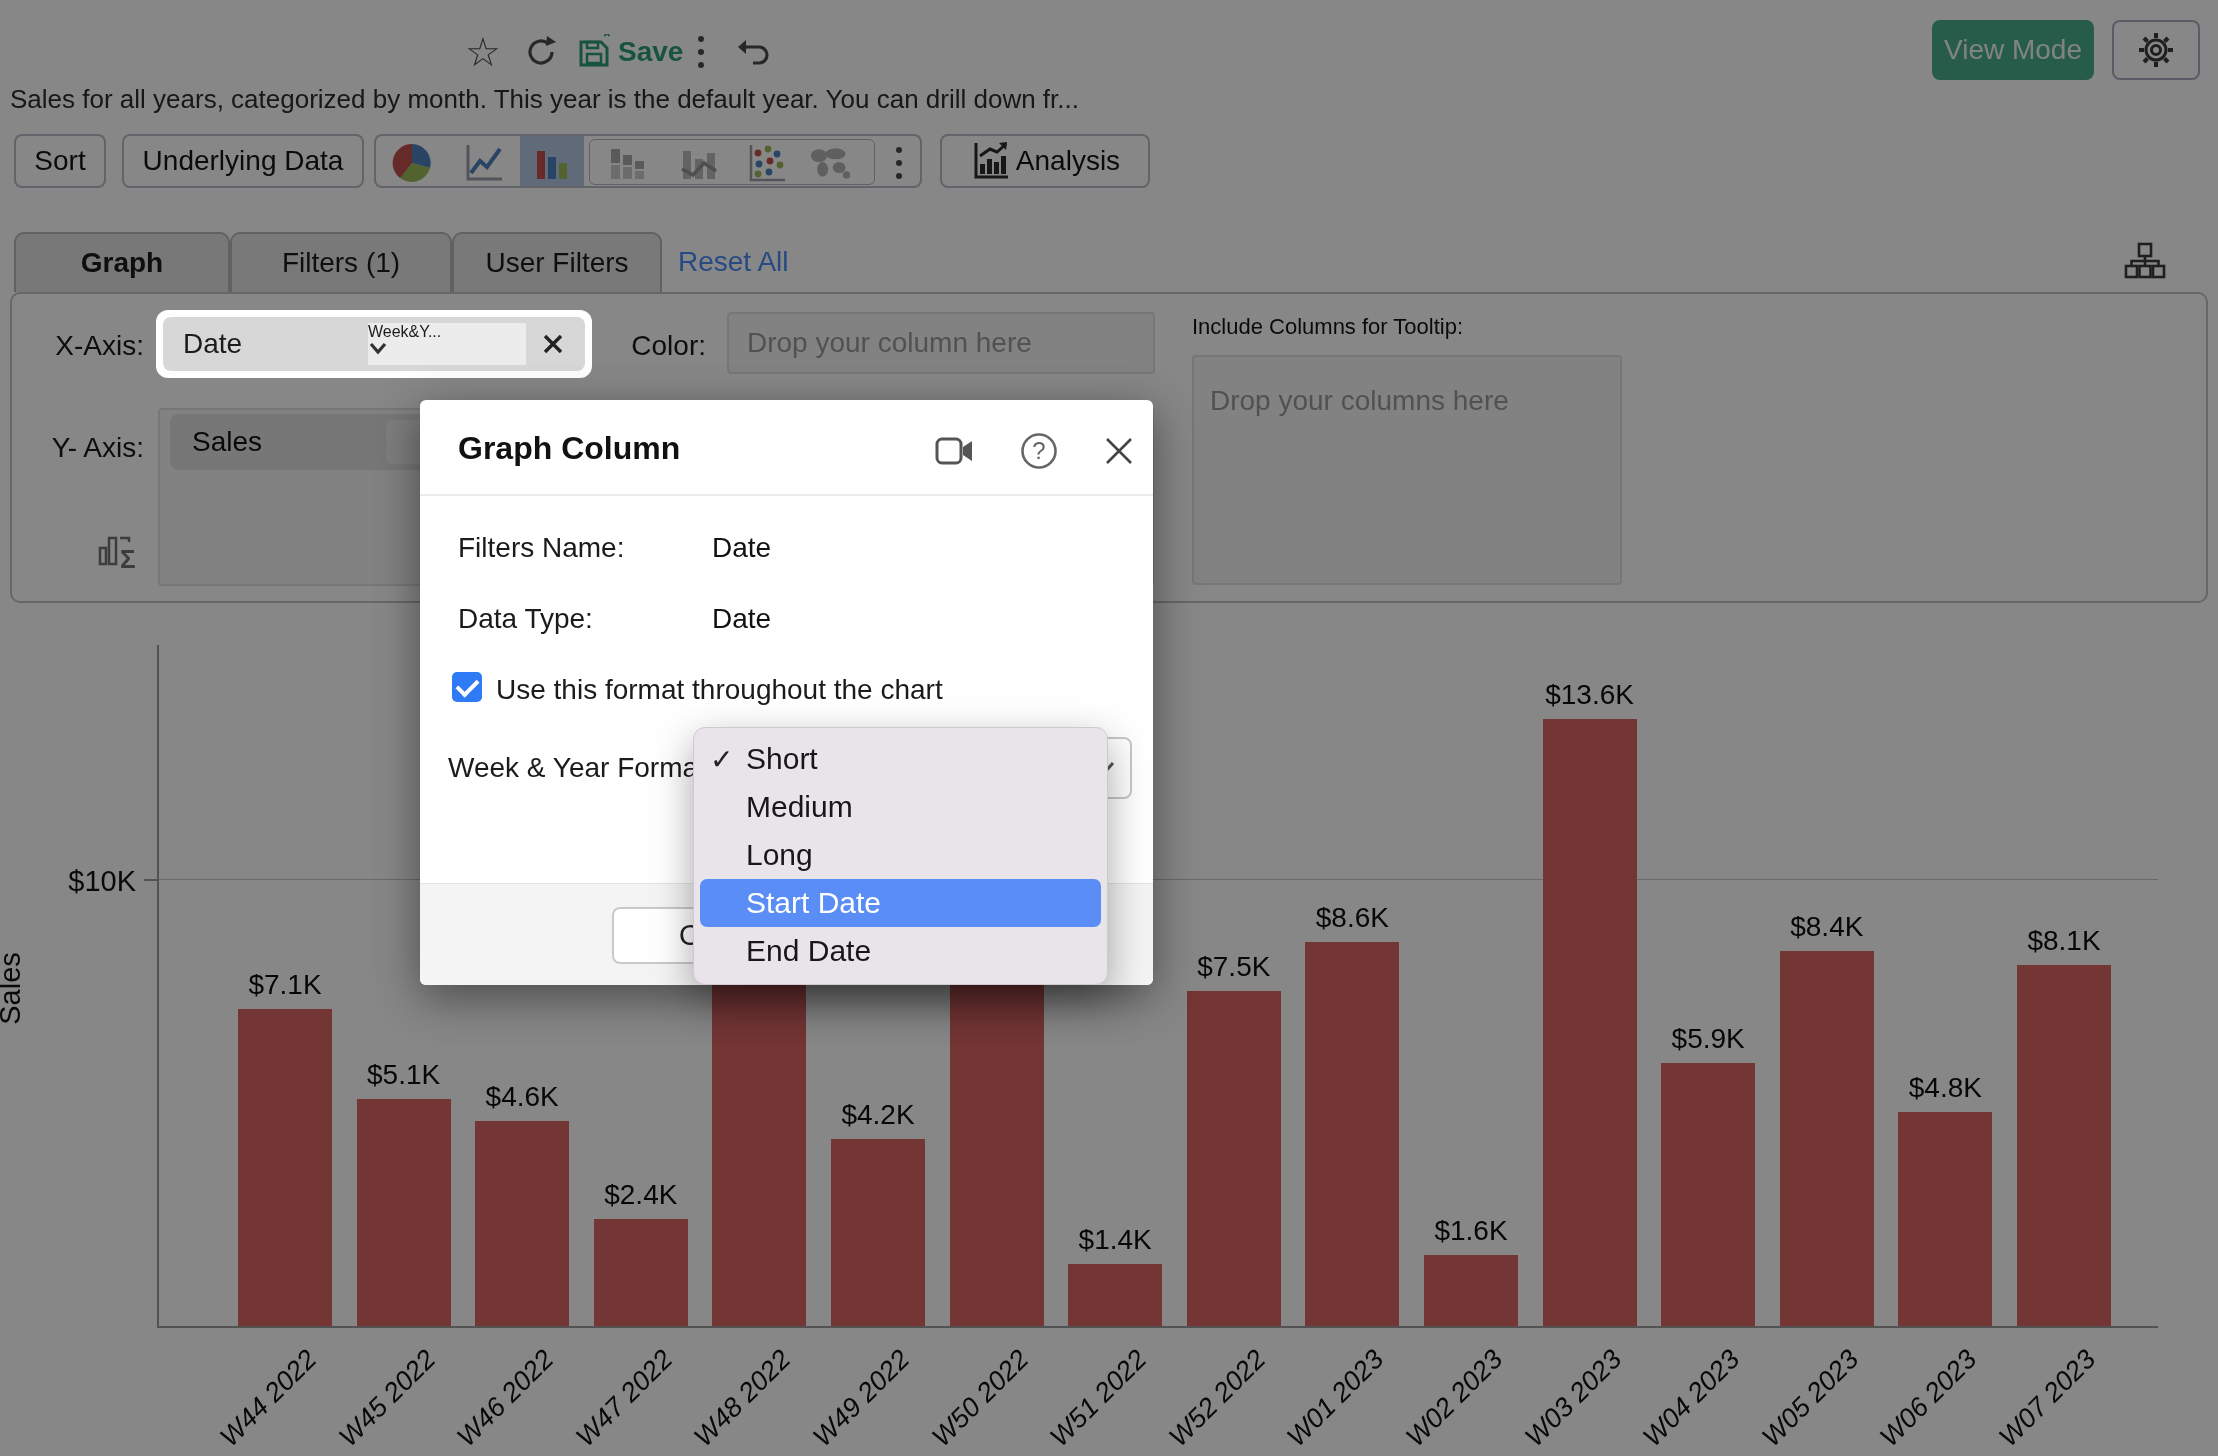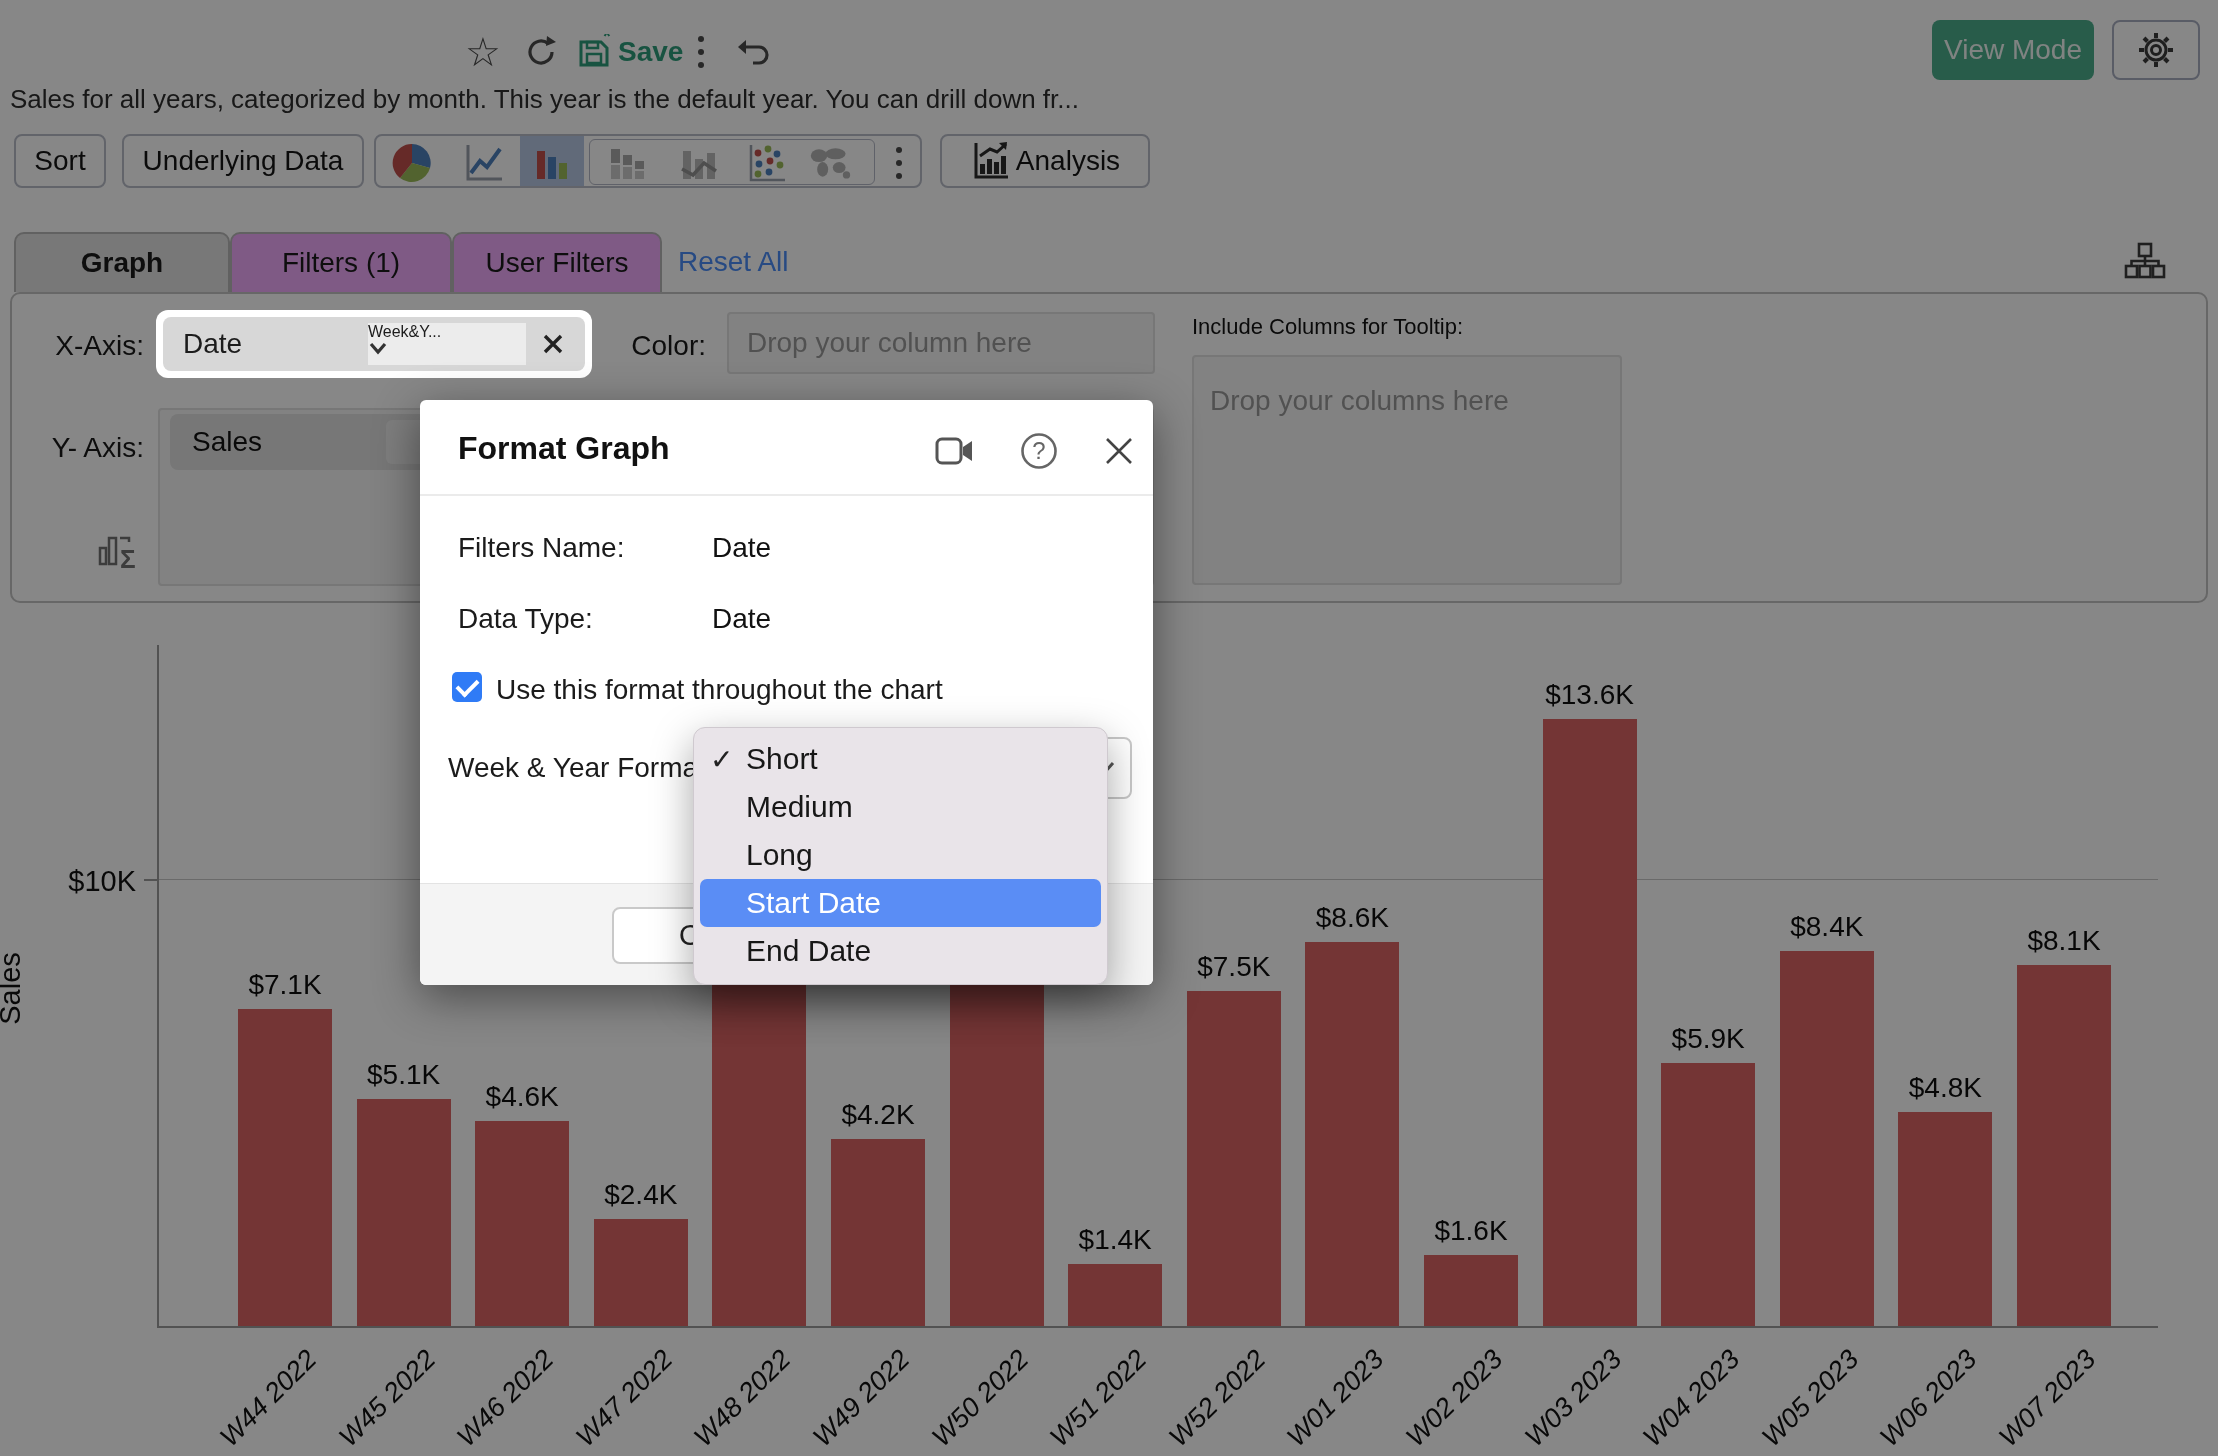--- a/index.html
+++ b/index.html
@@ -19,21 +19,21 @@
   .tbtn{top:134px;height:54px;background:#fff;border:2px solid #b9bdc9;border-radius:8px;
     font-size:28px;color:#161616;display:flex;align-items:center;justify-content:center;cursor:pointer;}
   .icon-group{left:374px;top:134px;width:548px;height:54px;background:#fff;
     border:2px solid #b9bdc9;border-radius:8px;}
   .cticon{position:absolute;top:5px;width:44px;height:44px;display:flex;align-items:center;justify-content:center;cursor:pointer;}
   .ct-selected-bg{position:absolute;left:144px;top:0;width:64px;height:50px;background:#b7c9e4;}
   .ct-subbox{position:absolute;left:213px;top:3px;width:284px;height:44px;border:1px solid #b4b8c6;border-radius:6px;}
   .kebab{display:flex;flex-direction:column;gap:7px;align-items:center;}
   .kebab i{width:6px;height:6px;border-radius:50%;background:#4a4a4a;display:block;}
   
-  .tab{top:232px;height:60px;background:#f0abfc;border:2px solid #b7b7b7;border-bottom:none;
+  .tab{top:232px;height:60px;background:#e5e5e5;border:2px solid #b7b7b7;border-bottom:none;
     border-radius:10px 10px 0 0;font-size:28px;display:flex;align-items:center;justify-content:center;cursor:pointer;}
   .tab.active{background:#e2e2e2;font-weight:700;}
   .link{color:#4a8cf7;font-size:28px;cursor:pointer;}
   
   .panel{left:10px;top:292px;width:2198px;height:311px;border:2px solid #c2c2c2;border-radius:10px;background:#fff;}
   .cfg-label{font-size:28px;color:#1a1a1a;text-align:right;width:116px;}
   .dropzone{background:#f6f6f6;border:2px solid #e0e0e0;border-radius:4px;color:#9a9a9a;font-size:28px;}
   .chip{background:#e0e0e0;border-radius:8px;display:flex;align-items:center;font-size:28px;color:#111;}
   .chip .pill{background:#efefef;border-radius:6px;display:flex;align-items:center;justify-content:center;
     gap:8px;font-size:26px;color:#222;cursor:pointer;}
@@ -342,21 +342,21 @@
       </span>
       <span style="position:absolute;left:384px;">
         <svg width="26" height="26" viewBox="0 0 26 26">
             <path d="M5 5 L21 21 M21 5 L5 21" stroke="#222" stroke-width="3.4"></path>
           </svg>
       </span>
     </div>
   </div>
 
   <div class="abs modal">
-    <div class="abs modal-title">Format Graph</div>
+    <div class="abs modal-title">Graph Column</div>
     <div class="abs" style="left:515px;top:35px;">
       <svg width="40" height="32" viewBox="0 0 40 32">
           <rect x="2" y="4" width="24" height="24" rx="5" fill="none" stroke="#555" stroke-width="3"></rect>
           <polygon points="28,12 37,6 37,26 28,20" fill="#555"></polygon>
         </svg>
     </div>
     <div class="abs" style="left:600px;top:32px;">
       <svg width="38" height="38" viewBox="0 0 38 38">
           <circle cx="19" cy="19" r="16.5" fill="none" stroke="#666" stroke-width="2.6"></circle>
           <text x="19" y="27" font-size="24" fill="#666" text-anchor="middle">?</text>

